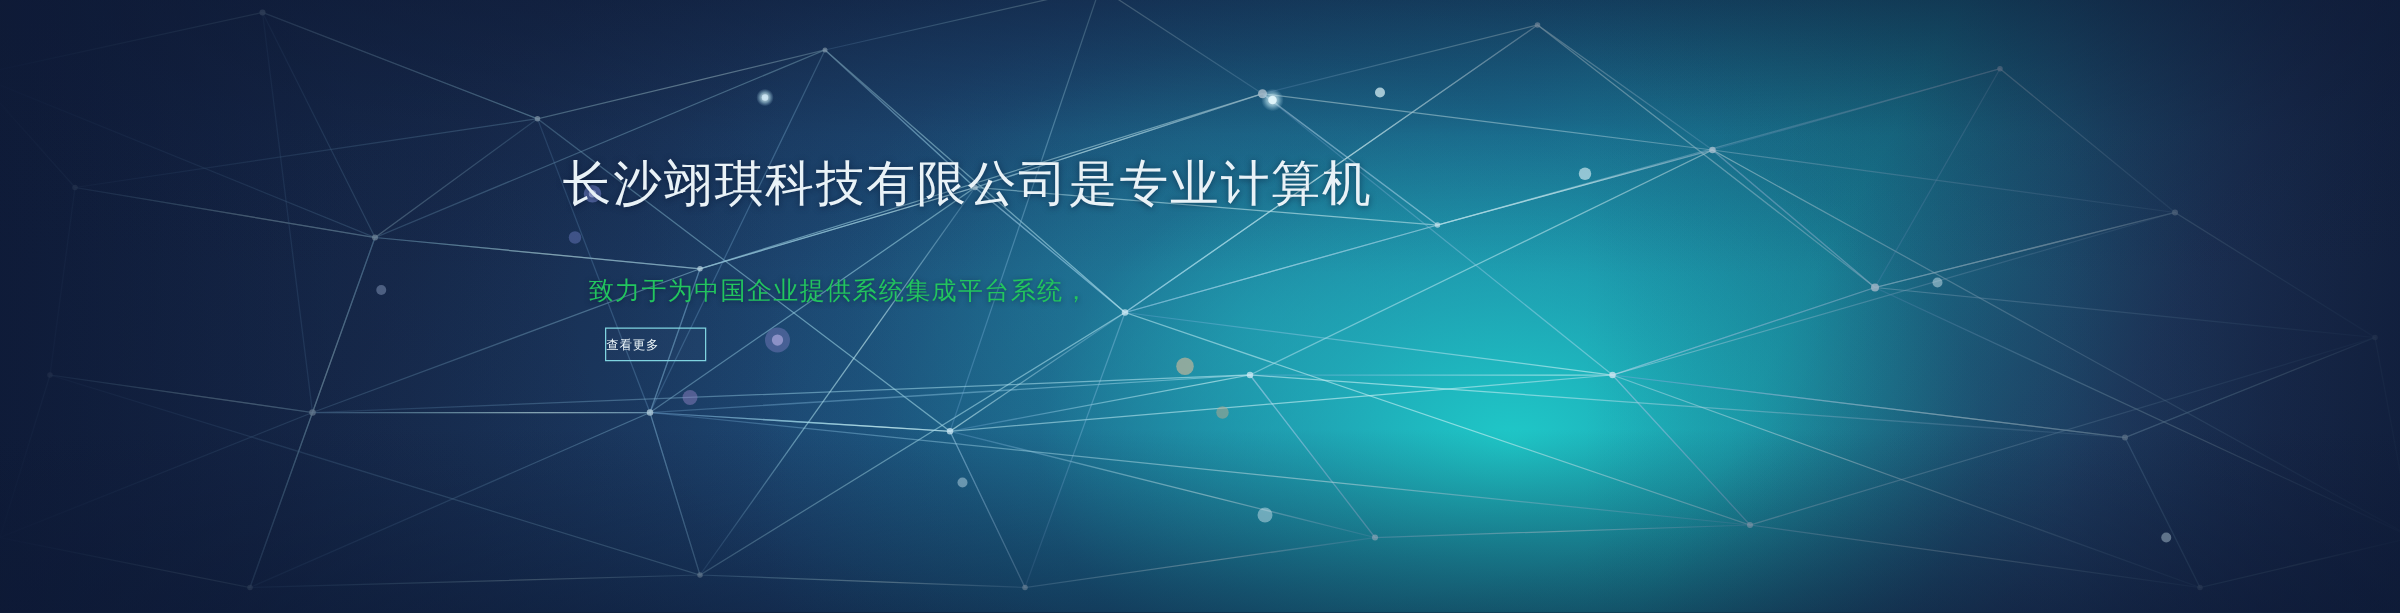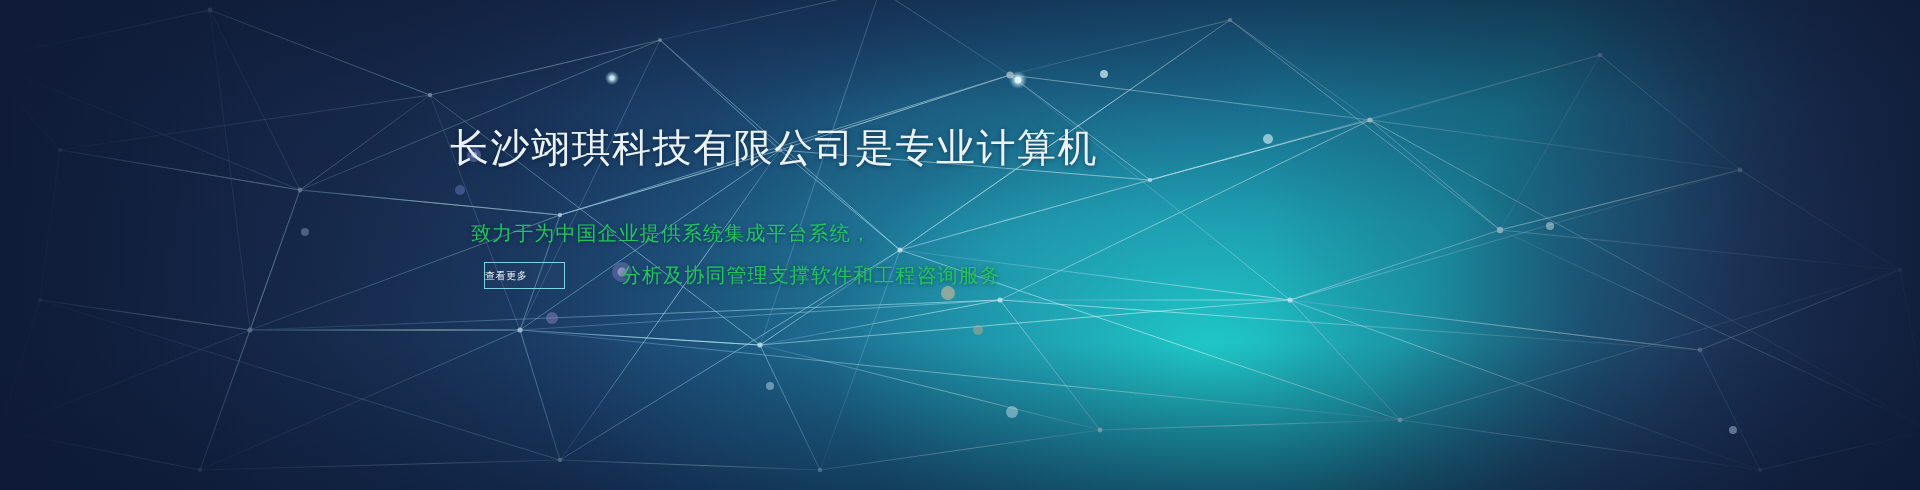--- a/index.html
+++ b/index.html
@@ -222,21 +222,20 @@
   </div>
 
   <div class="content">
 
     <div class="headline">
       <span class="l1">长沙翊琪科技有限公司是专业计算机</span>
     </div>
 
     <div class="subtitle">
       <span class="s1">致力于为中国企业提供系统集成平台系统，</span>
-      <span class="s2">分析及协同管理支撑软件和工程咨询服务</span>
     </div>
 
     <div class="more-btn">
       <span>查看更多</span>
     </div>
 
   </div>
 </div>
 
 </body></html>

